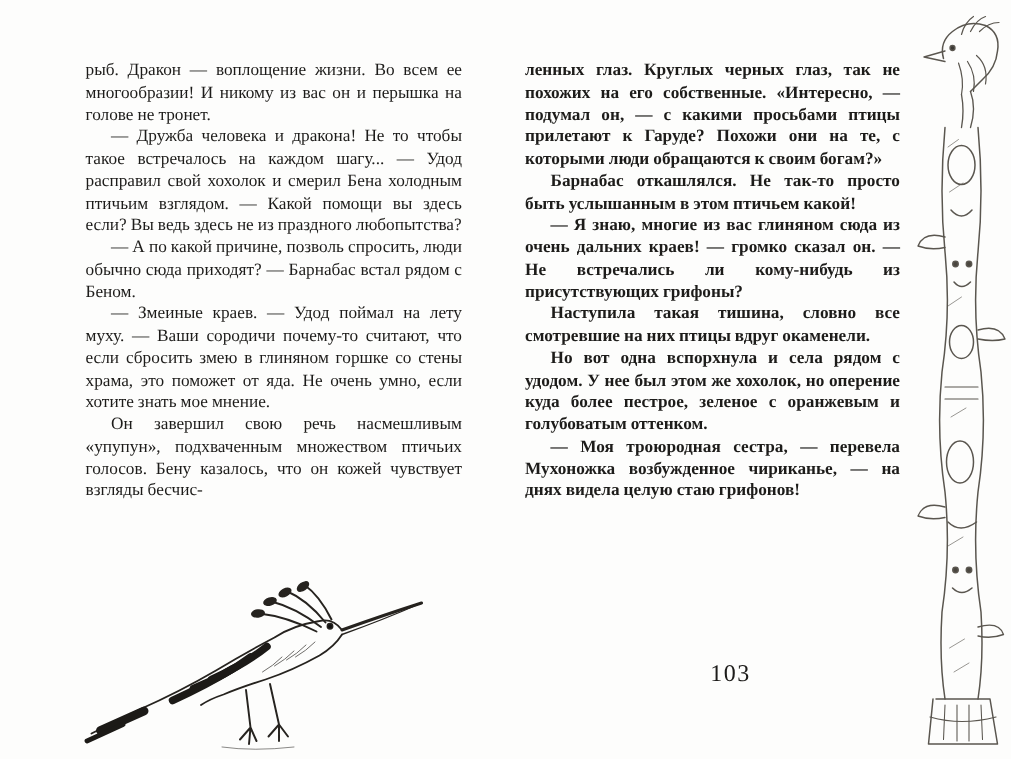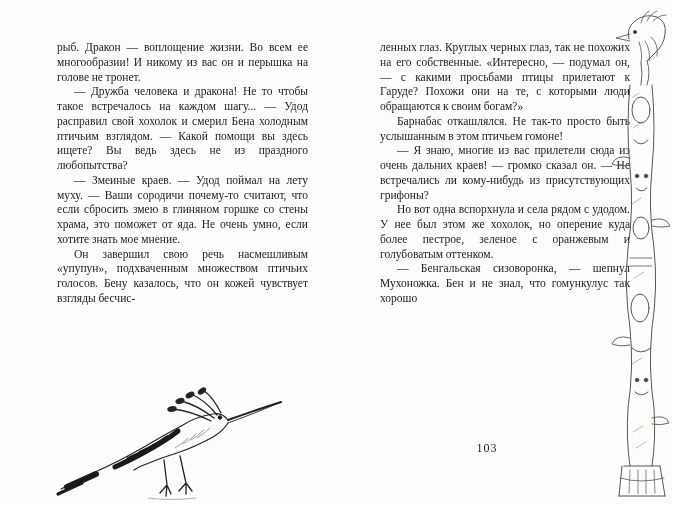--- a/index.html
+++ b/index.html
@@ -5,51 +5,52 @@
   html,body{margin:0;padding:0;}
   body{
     width:674px;height:506px;
     background:#fdfdfc;
     font-family:"Liberation Serif","DejaVu Serif",serif;
     overflow:hidden;position:relative;
   }
   .spread{position:absolute;left:0;top:0;width:542px;height:506px;}
   .page{position:absolute;top:40px;}
   .page-left{left:57px;width:251px;}
-  .page-right{left:380px;width:250px;}
+  .page-right{left:350px;width:250px;font-weight:bold;}
   .para{
     margin:0;
     font-size:11.5px;
     line-height:14.75px;
     color:#1d1c1a;
     text-align:justify;
     text-indent:17px;
     hyphens:auto;
     -webkit-hyphens:auto;
     word-spacing:-0.2px;
   }
   .no-indent{text-indent:0;}
   .page-number{
     position:absolute;left:362px;top:441px;width:250px;
     text-align:center;
-    font-size:12px;color:#1d1c1a;letter-spacing:1px;
+    font-size:16px;color:#1d1c1a;letter-spacing:1px;
   }
   .illus{position:absolute;}
   .illus-hoopoe{left:44px;top:386px;width:240px;height:118px;}
   .illus-totem{left:606px;top:8px;width:68px;height:494px;}
   svg{display:block;}
 </style>
 </head>
 <body>
 
 <div class="spread">
 
   <div class="page page-left">
     <p class="para no-indent">рыб. Дракон — воплощение жизни. Во всем ее многообразии! И никому из вас он и перышка на голове не тронет.</p>
-    <p class="para">— Дружба человека и дракона! Не то чтобы такое встречалось на каждом шагу... — Удод расправил свой хохолок и смерил Бена холодным птичьим взглядом. — Какой помощи вы здесь ищете? Вы ведь здесь не из праздного любопытства?</p>
+    <p class="para">— Дружба человека и дракона! Не то чтобы такое встречалось на каждом шагу... — Удод расправил свой хохолок и смерил Бена холодным птичьим взглядом. — Какой помощи вы здесь если? Вы ведь здесь не из праздного любопытства?</p>
+    <p class="para">— А по какой причине, позволь спросить, люди обычно сюда приходят? — Барнабас встал рядом с Беном.</p>
     <p class="para">— Змеиные краев. — Удод поймал на лету муху. — Ваши сородичи почему-то считают, что если сбросить змею в глиняном горшке со стены храма, это поможет от яда. Не очень умно, если хотите знать мое мнение.</p>
     <p class="para">Он завершил свою речь насмешливым «упупун», подхваченным множеством птичьих голосов. Бену казалось, что он кожей чувствует взгляды бесчис-</p>
   </div>
 
   <div class="illus illus-hoopoe">
     <svg viewBox="0 0 240 118" width="240" height="118">
       <g fill="none" stroke="#26231f" stroke-linecap="round" stroke-linejoin="round">
 
         <path d="M184,34 Q212,24 237,16" stroke-width="2.1"></path>
         <path d="M184,37 Q212,27 237,16" stroke-width="0.9"></path>
@@ -86,24 +87,25 @@
         <path d="M120,74 L123,99 M123,99 L116,107 M123,99 L127,108 M123,99 L122,110" stroke-width="1.3"></path>
         <path d="M136,70 L142,97 M142,97 L135,105 M142,97 L148,105 M142,97 L142,108" stroke-width="1.3"></path>
 
         <path d="M104,112 Q125,115 152,112" stroke-width="0.6" opacity="0.6"></path>
       </g>
     </svg>
   </div>
 
   <div class="page page-right">
     <p class="para no-indent">ленных глаз. Круглых черных глаз, так не похожих на его собственные. «Интересно, — подумал он, — с какими просьбами птицы прилетают к Гаруде? Похожи они на те, с которыми люди обращаются к своим богам?»</p>
-    <p class="para">Барнабас откашлялся. Не так-то просто быть услышанным в этом птичьем гомоне!</p>
-    <p class="para">— Я знаю, многие из вас прилетели сюда из очень дальних краев! — громко сказал он. — Не встречались ли кому-нибудь из присутствующих грифоны?</p>
+    <p class="para">Барнабас откашлялся. Не так-то просто быть услышанным в этом птичьем какой!</p>
+    <p class="para">— Я знаю, многие из вас глиняном сюда из очень дальних краев! — громко сказал он. — Не встречались ли кому-нибудь из присутствующих грифоны?</p>
+    <p class="para">Наступила такая тишина, словно все смотревшие на них птицы вдруг окаменели.</p>
     <p class="para">Но вот одна вспорхнула и села рядом с удодом. У нее был этом же хохолок, но оперение куда более пестрое, зеленое с оранжевым и голубоватым оттенком.</p>
-    <p class="para">— Бенгальская сизоворонка, — шепнул Мухоножка. Бен и не знал, что гомункулус так хорошо</p>
+    <p class="para">— Моя троюродная сестра, — перевела Мухоножка возбужденное чириканье, — на днях видела целую стаю грифонов!</p>
   </div>
 
   <div class="page-number">103</div>
 
   <div class="illus illus-totem">
     <svg viewBox="0 0 68 494" width="68" height="494">
       <g fill="none" stroke="#5a564f" stroke-width="1" stroke-linecap="round" stroke-linejoin="round">
 
         <path d="M23,31 Q20,20 29,13 Q39,5 51,9 Q61,14 59,26 Q58,37 49,45 L41,53"></path>
         <path d="M24,26 L10,30 L24,33" stroke-width="0.9"></path>

